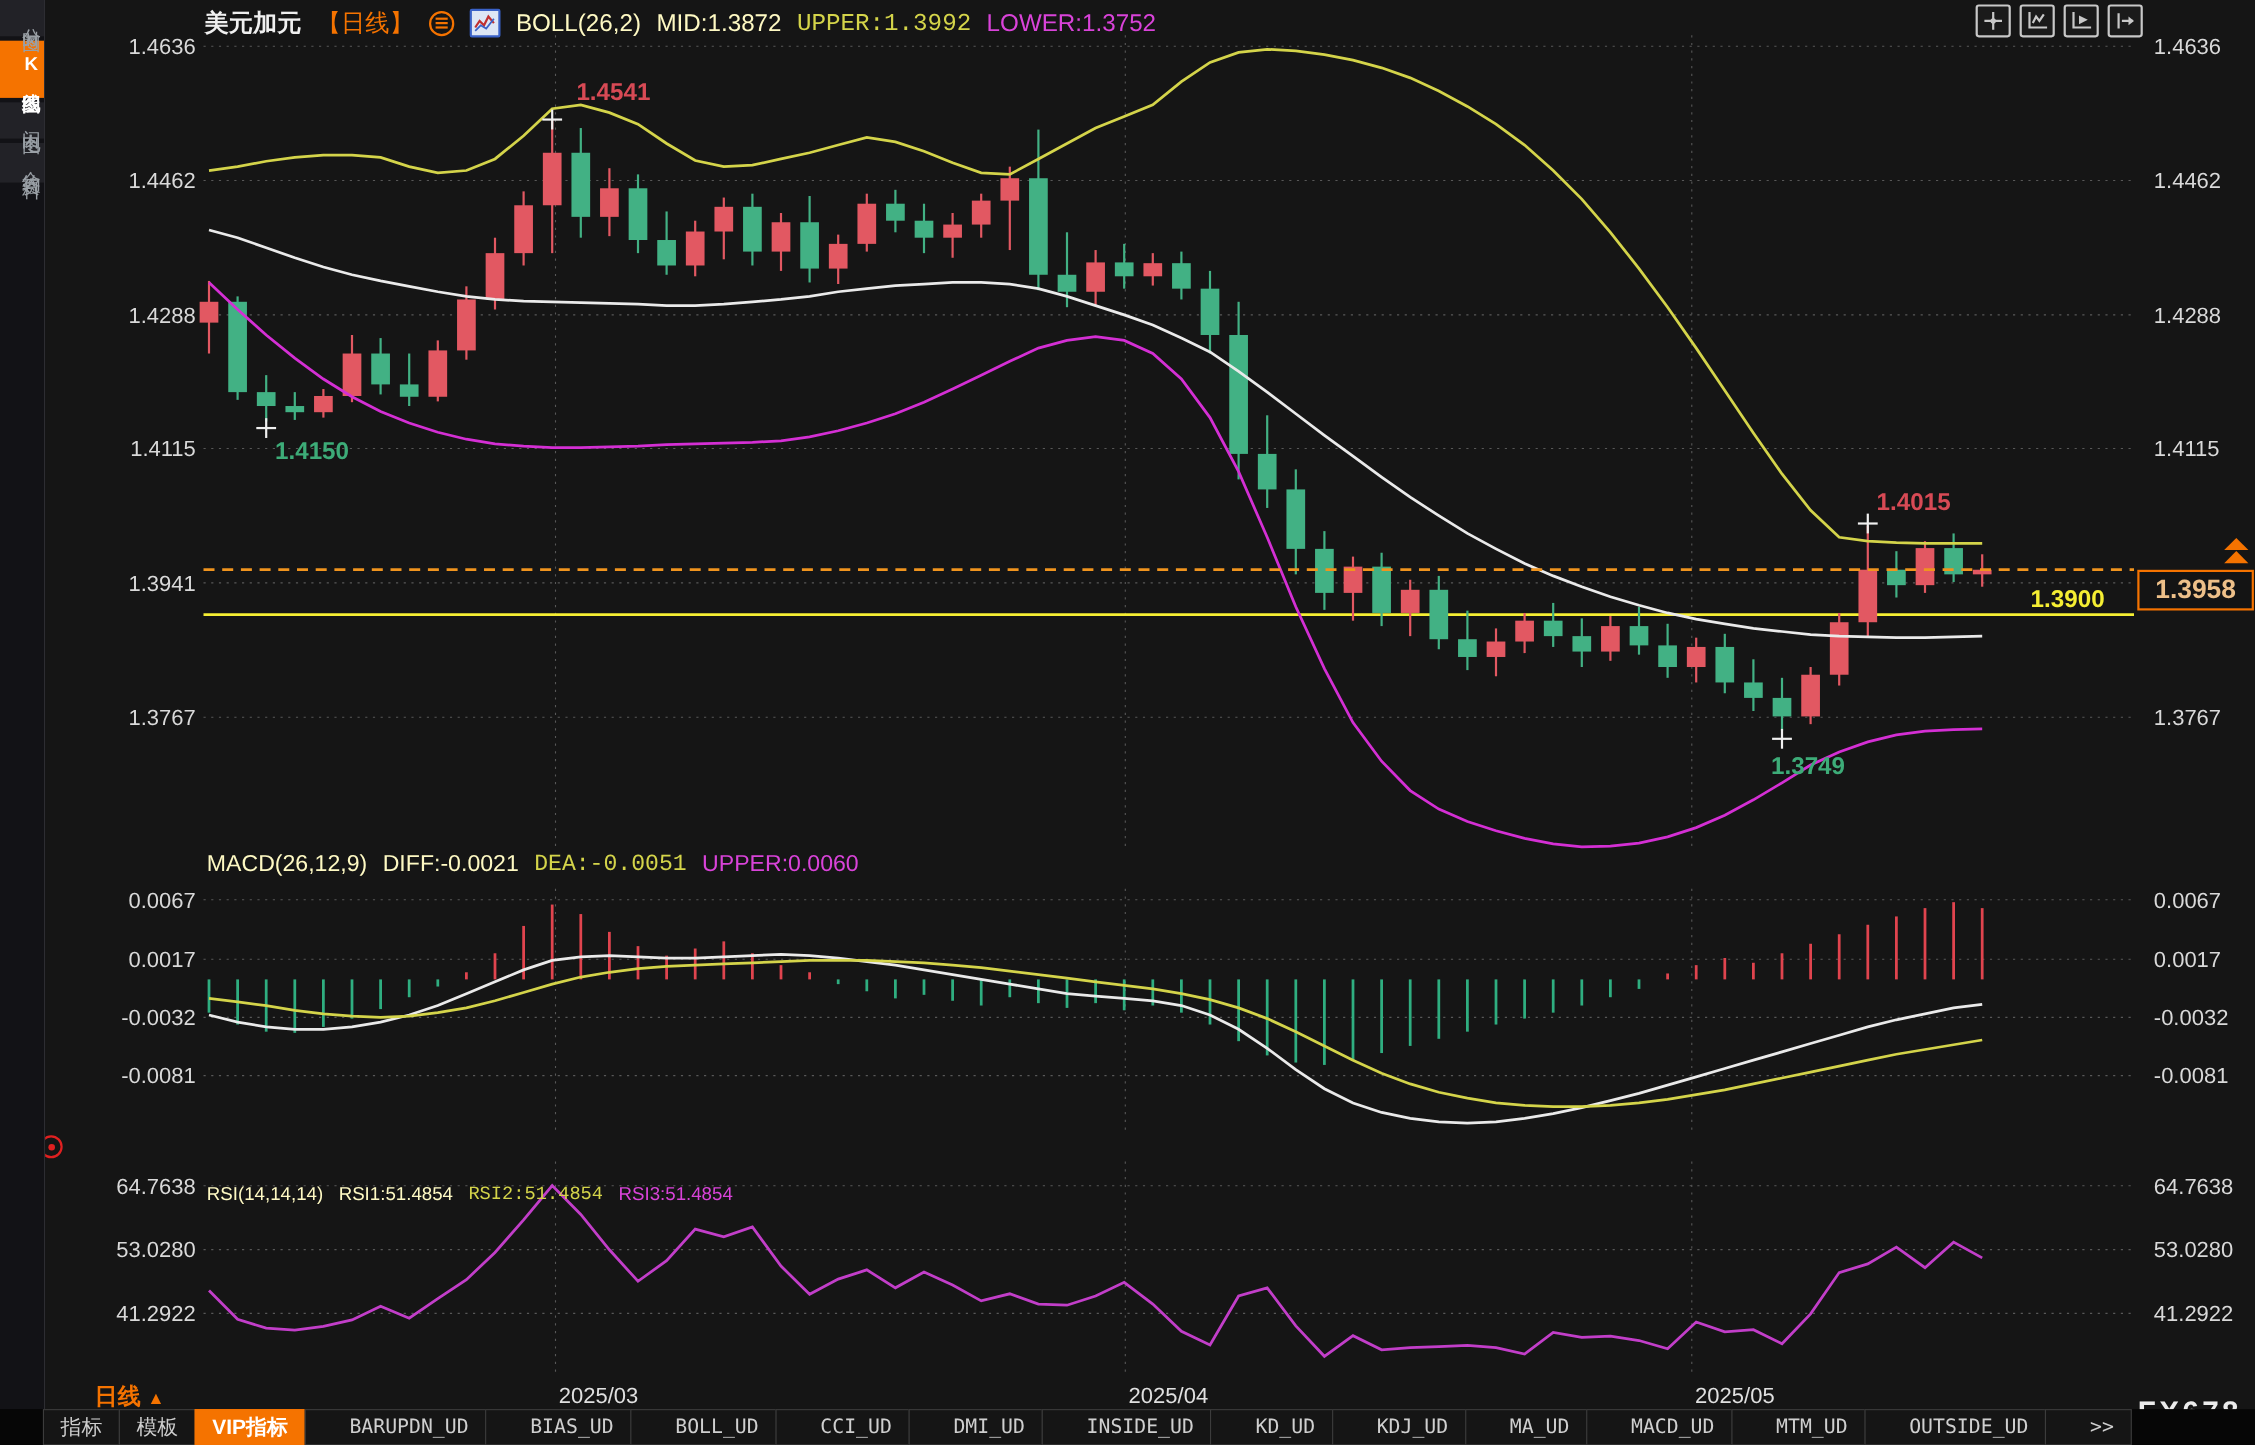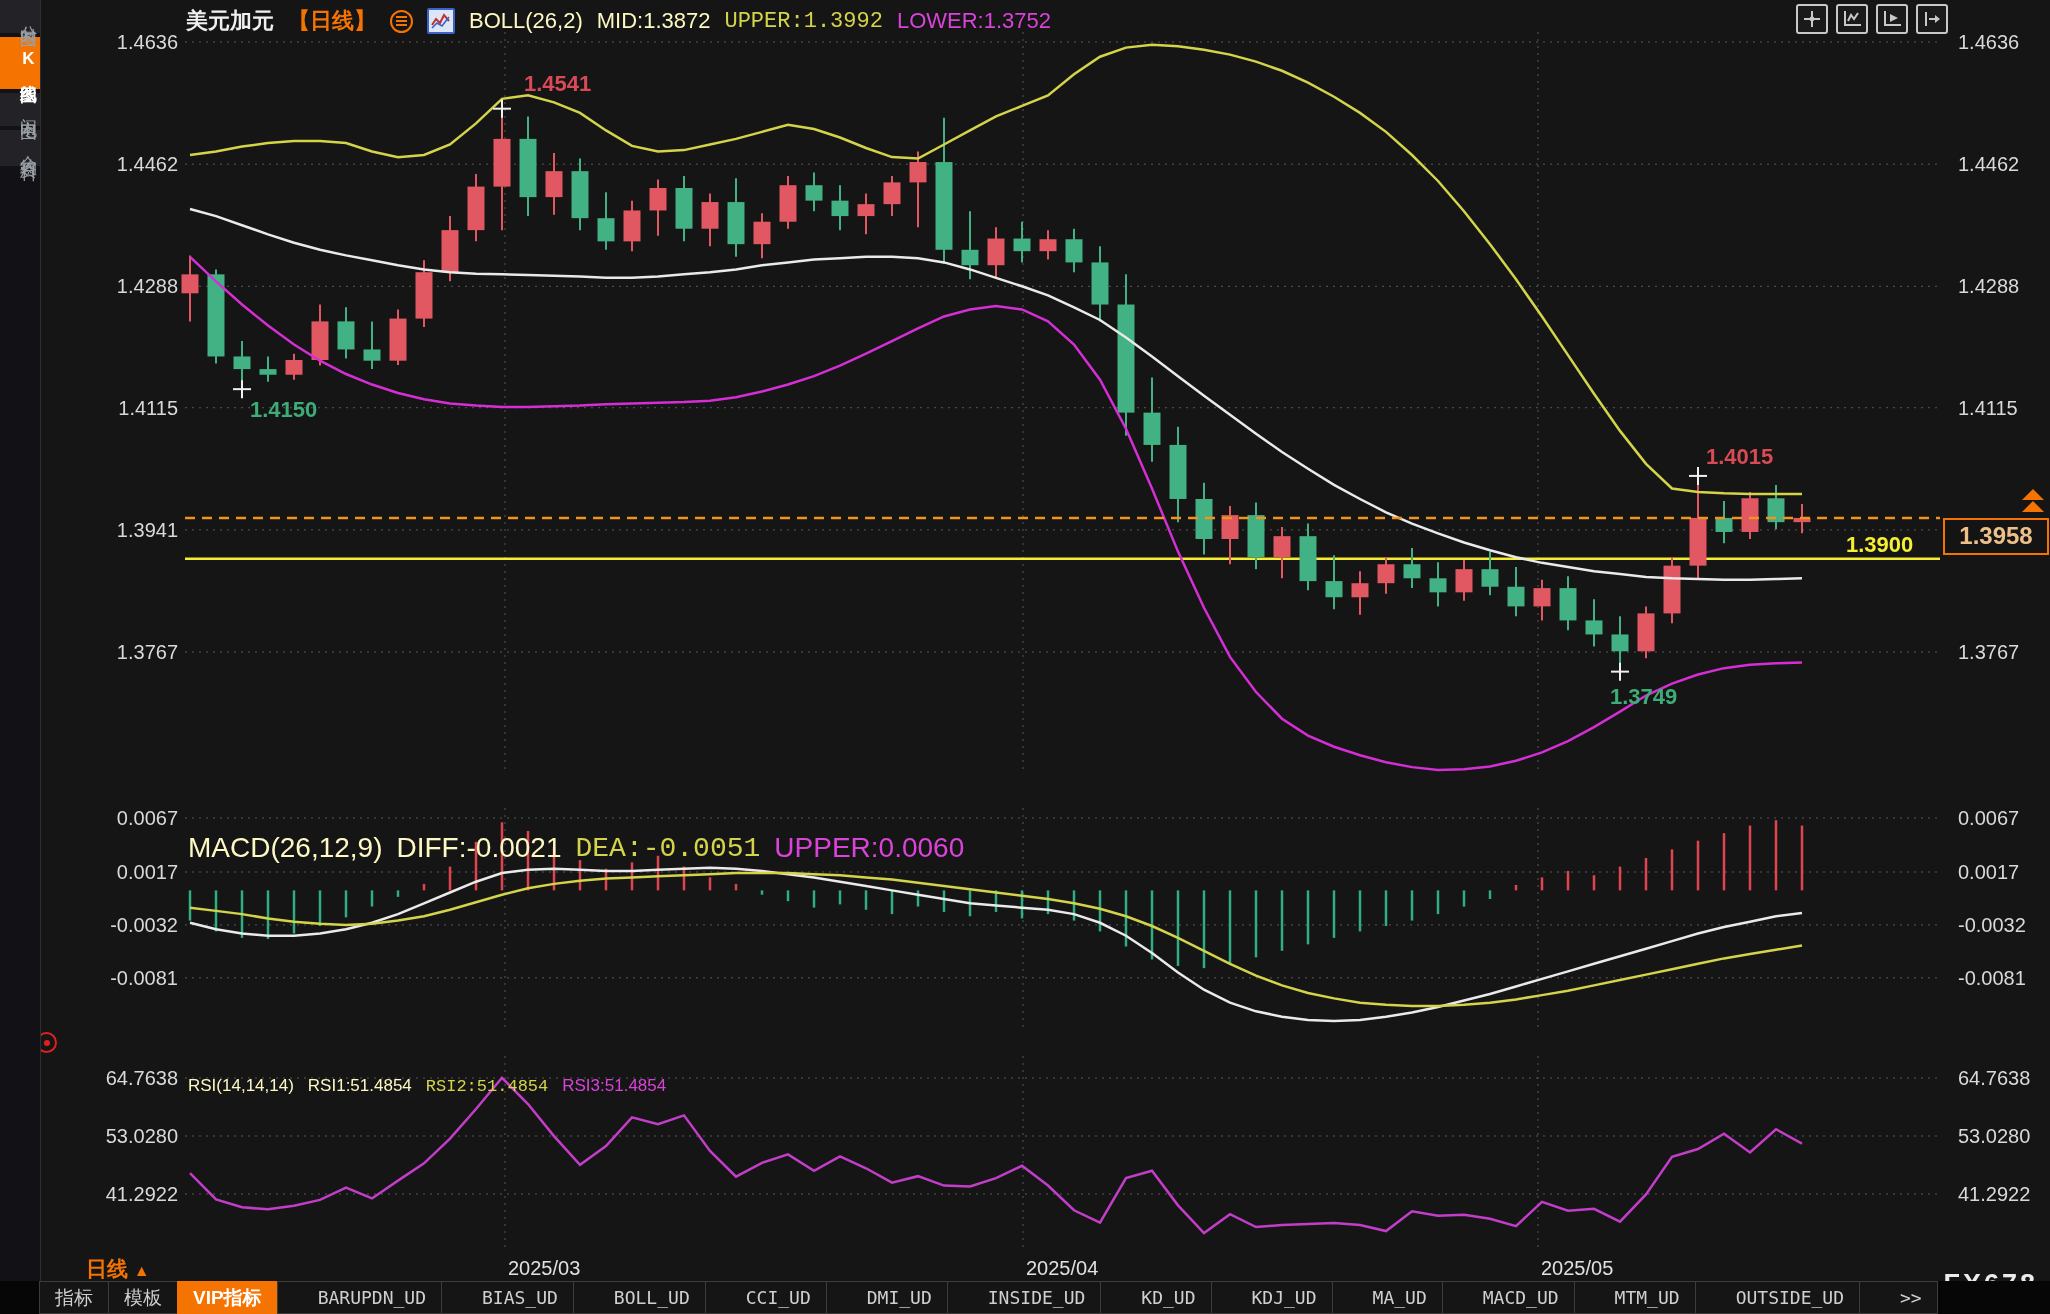--- a/index.html
+++ b/index.html
@@ -15,23 +15,23 @@
   
   #chart-svg{position:absolute;left:0;top:0;width:2050px;height:1314px;z-index:1;}
   text{font-family:"Liberation Sans",sans-serif;}
   .ax{font-size:20px;fill:#d9d9d9;}
   .ann{font-size:22px;font-weight:bold;}
   .month{font-size:20px;fill:#e0e0e0;}
   
   .hdr{position:absolute;z-index:4;display:flex;align-items:center;gap:14px;white-space:nowrap;text-align:center;}
   #main-header{left:186px;top:6px;font-size:22px;}
   .sym{color:#f0f0f0;font-weight:bold;}
-  .per{color:#f57300;font-weight:bold;}
+  .per{color:#f57300;font-weight:normal;}
   .w{color:#fef9c3;} .y{color:#d4d44a;font-family:Liberation Mono, monospace;} .m{color:#d943d9;}
-  #macd-header{left:188px;top:832px;font-size:28px;}
+  #macd-header{left:188px;top:774px;font-size:21px;}
   #rsi-header{left:188px;top:1076px;font-size:17px;}
   .icon-box{width:28px;height:26px;border:2px solid #c8c8c8;border-radius:3px;background:#1a1a1a;
             display:flex;align-items:center;justify-content:center;cursor:pointer;}
   #toolbar{position:absolute;left:1796px;top:4px;z-index:6;display:flex;gap:8px;}
   .menu-circle{width:19px;height:19px;border-radius:50%;border:2px solid #f57300;display:flex;
                flex-direction:column;justify-content:center;gap:2px;align-items:center;cursor:pointer;}
   .menu-circle i{display:block;width:11px;height:2px;background:#f57300;}
   .chart-mini{width:24px;height:22px;background:#dde6f5;border:2px solid #3a62c8;border-radius:2px;}
   #alert-dot{position:absolute;left:36px;top:1032px;z-index:4;width:17px;height:17px;border-radius:50%;
              border:2px solid #e02020;display:flex;align-items:center;justify-content:center;}

